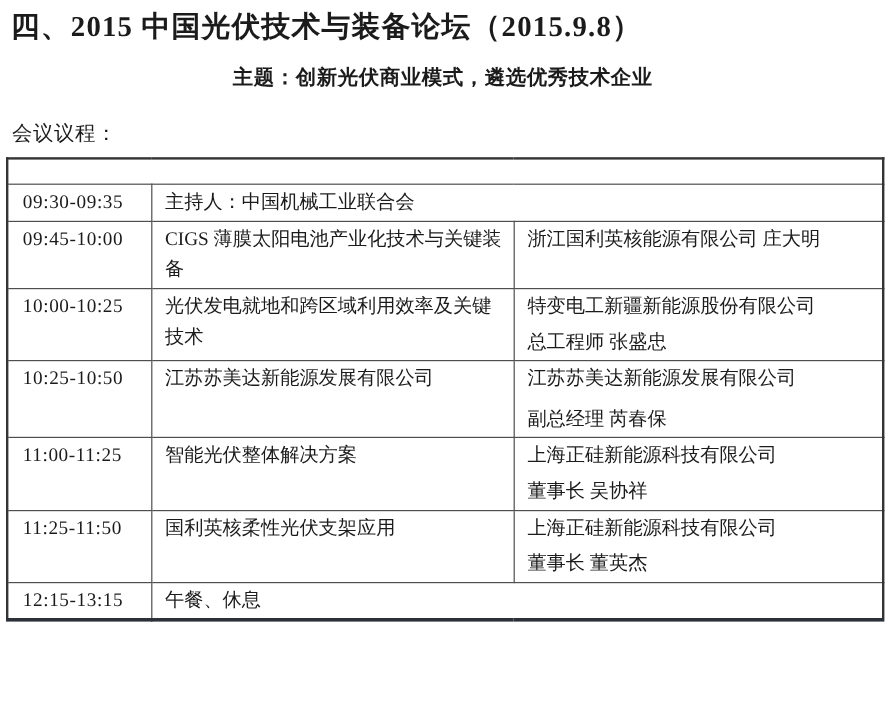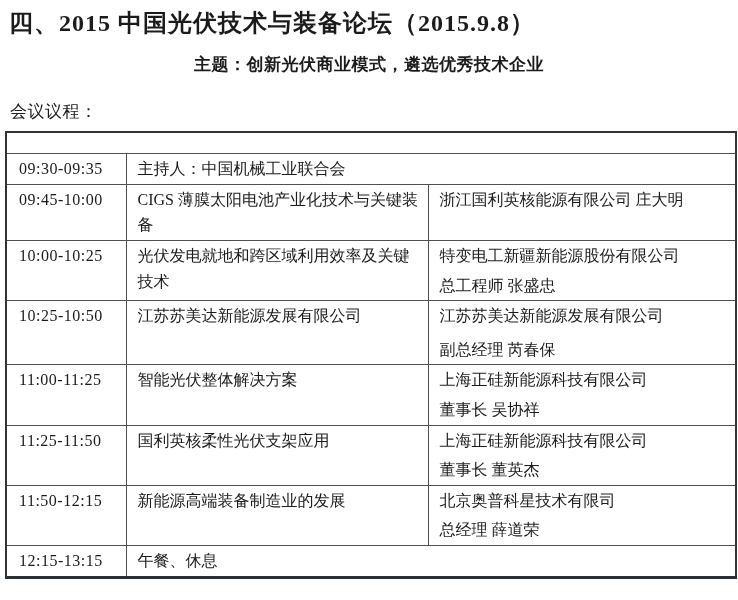--- a/index.html
+++ b/index.html
@@ -114,27 +114,19 @@
       </td>
     </tr>
     <tr style="height:55px">
       <td class="time-cell">11:25-11:50</td>
       <td>国利英核柔性光伏支架应用</td>
       <td>
         <span class="speaker-line">上海正硅新能源科技有限公司</span>
         <span class="speaker-line">董事长 董英杰</span>
       </td>
     </tr>
-    <tr style="height:55px">
-      <td class="time-cell">11:50-12:15</td>
-      <td>新能源高端装备制造业的发展</td>
-      <td>
-        <span class="speaker-line">北京奥普科星技术有限司</span>
-        <span class="speaker-line">总经理 薛道荣</span>
-      </td>
-    </tr>
     <tr style="height:26px">
       <td class="time-cell">12:15-13:15</td>
       <td colspan="2">午餐、休息</td>
     </tr>
 
   </tbody>
 </table>
 
 </body></html>

